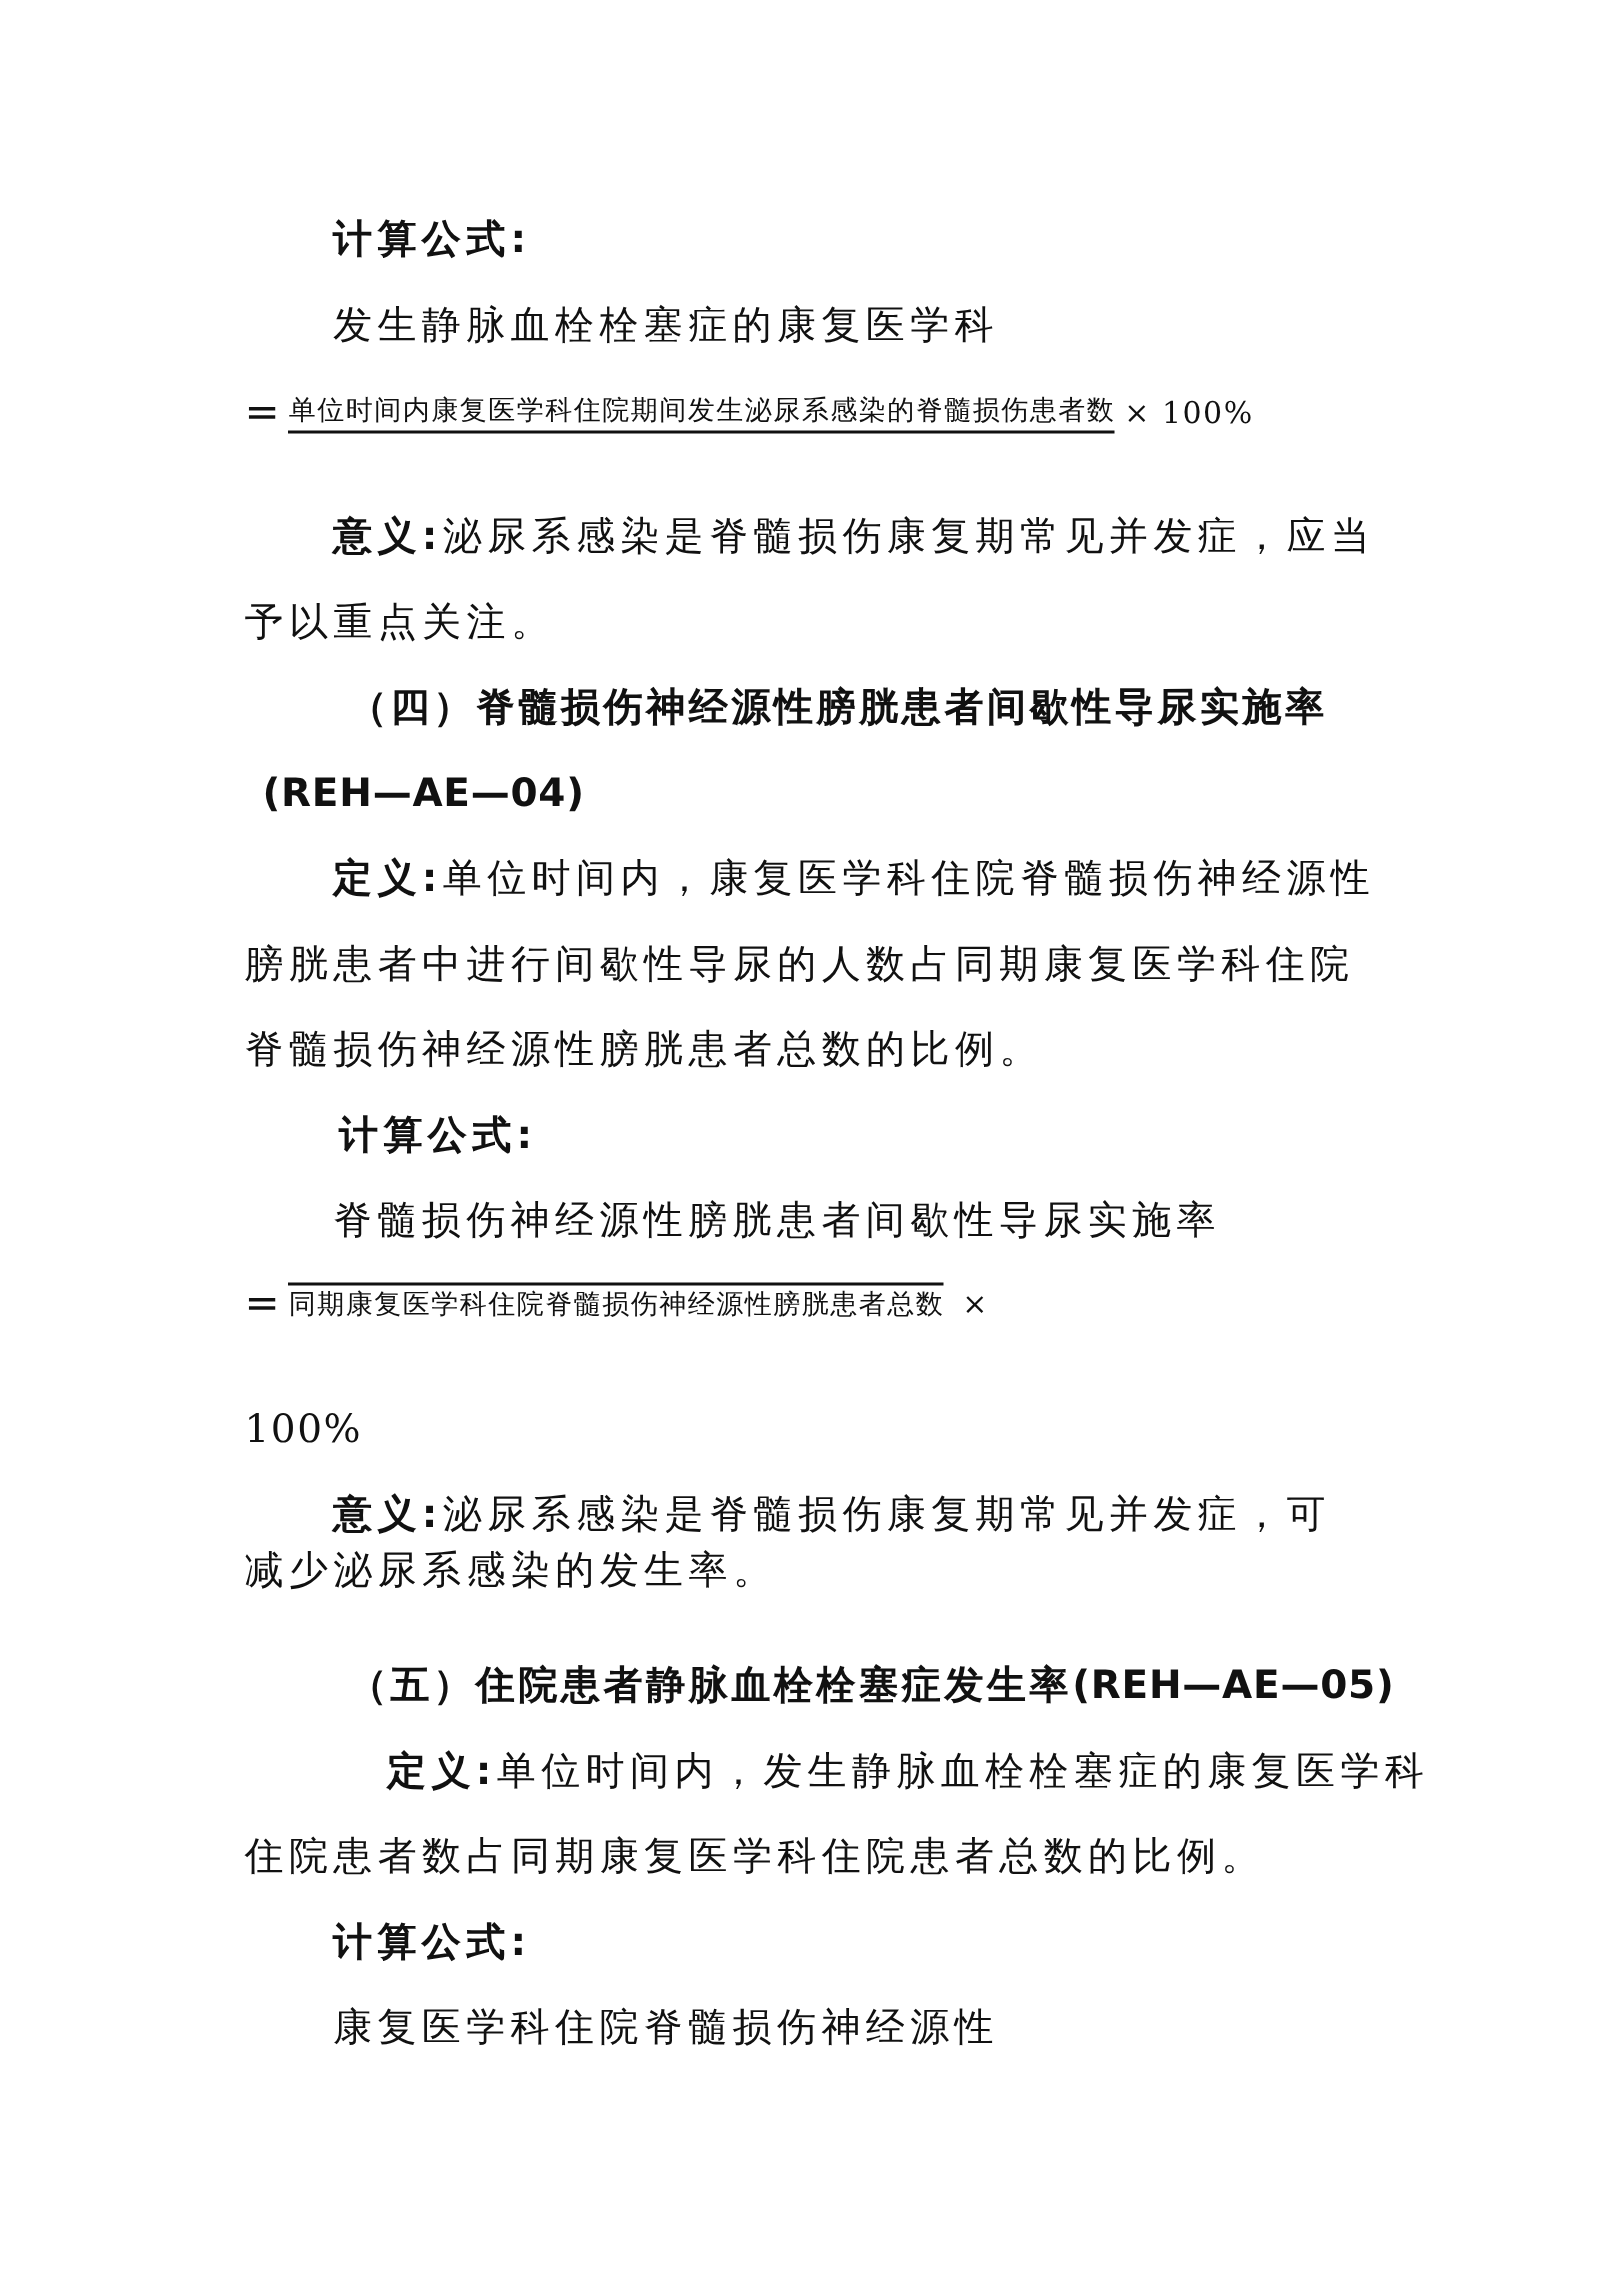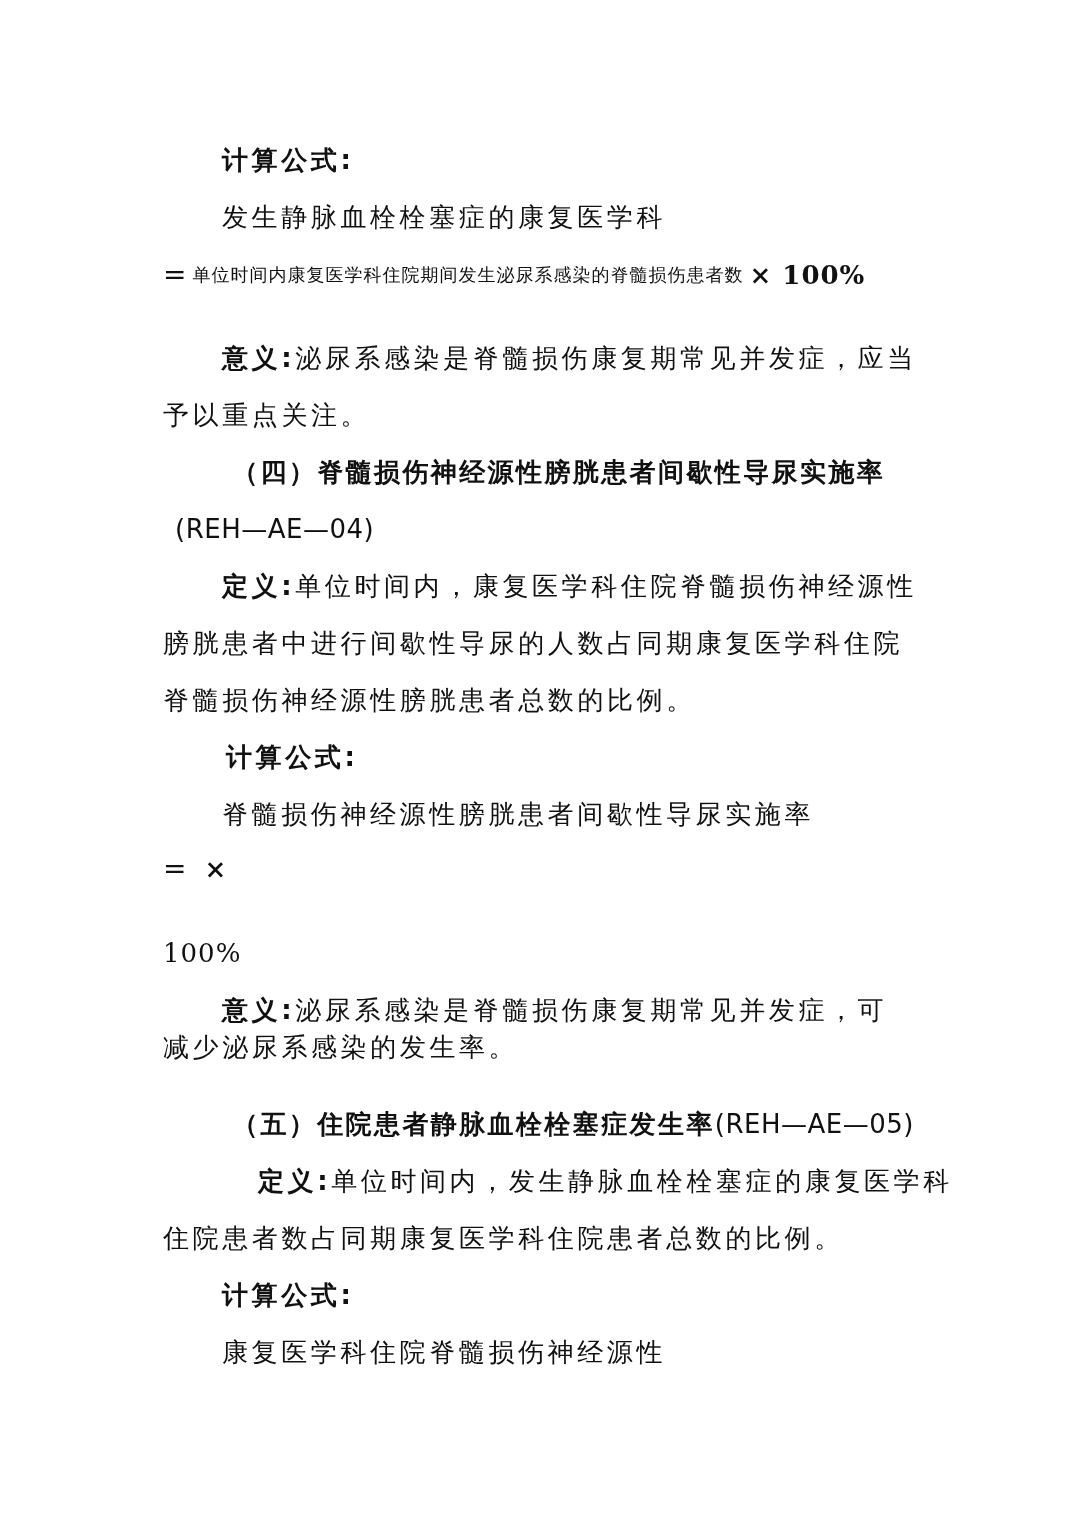--- a/index.html
+++ b/index.html
@@ -1,26 +1,26 @@
 <!DOCTYPE html>
 <html><head>
 <meta charset="utf-8">
 <style>
   html, body { margin: 0; padding: 0; background: #ffffff; }
   body { width: 1080px; height: 1527px; position: relative; overflow: hidden; color: #111; font-family: "DejaVu Serif", "Liberation Serif", serif; }
   .line { position: absolute; white-space: nowrap; font-size: 26px; line-height: 36px; letter-spacing: 3.6px; }
   .bold { font-weight: bold; font-family: "DejaVu Sans", "Liberation Sans", sans-serif; }
   .heading { font-weight: bold; font-family: "DejaVu Sans", "Liberation Sans", sans-serif; letter-spacing: 2.4px; }
-  .code { font-family: "DejaVu Sans", "Liberation Sans", sans-serif; letter-spacing: 0.5px; font-weight: normal; }
+  .code { font-family: "DejaVu Sans", "Liberation Sans", sans-serif; letter-spacing: 0.5px; font-weight: bold; }
   .formula { position: absolute; display: flex; align-items: center; }
   .eq { font-size: 28px; font-family: "DejaVu Sans", sans-serif; margin-right: 6px; }
-  .frac { display: flex; flex-direction: row; align-items: center; }
+  .frac { display: flex; flex-direction: column; align-items: center; }
   .num, .den { font-size: 18px; line-height: 26px; letter-spacing: 1px; white-space: nowrap; }
   .bar { height: 2px; background: #111; align-self: stretch; }
-  .times { font-size: 26px; margin-left: 6px; white-space: nowrap; letter-spacing: 1px; font-weight: bold; }
+  .times { font-size: 20px; margin-left: 6px; white-space: nowrap; letter-spacing: 1px; }
 </style>
 </head>
 <body>
 
 <div>
 
   <div class="line bold" style="left:222px; top:142px;">计算公式:</div>
   <div class="line" style="left:222px; top:199px;">发生静脉血栓栓塞症的康复医学科</div>
 
   <div class="formula" style="left:163px; top:258px;">
@@ -46,20 +46,21 @@
   <div class="line" style="left:163px; top:625px;">膀胱患者中进行间歇性导尿的人数占同期康复医学科住院</div>
   <div class="line" style="left:163px; top:682px;">脊髓损伤神经源性膀胱患者总数的比例。</div>
 
   <div class="line bold" style="left:226px; top:739px;">计算公式:</div>
   <div class="line" style="left:222px; top:796px;">脊髓损伤神经源性膀胱患者间歇性导尿实施率</div>
 
   <div class="formula" style="left:163px; top:852px;">
     <span class="eq">=</span>
     <div class="frac">
       <div class="bar"></div>
+      <span class="den">同期康复医学科住院脊髓损伤神经源性膀胱患者总数</span>
     </div>
     <span class="times" style="margin-left:12px;">×</span>
   </div>
   <div class="line" style="left:163px; top:935px; letter-spacing:1px;">100%</div>
 
   <div class="line" style="left:222px; top:992px;">
     <span class="bold">意义:</span><span>泌尿系感染是脊髓损伤康复期常见并发症，可</span>
   </div>
   <div class="line" style="left:163px; top:1029px;">减少泌尿系感染的发生率。</div>
 

